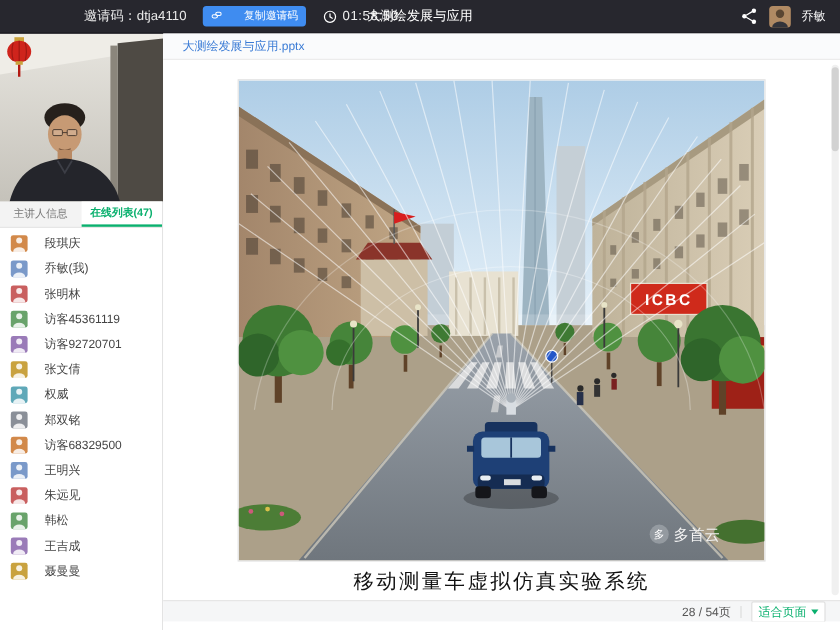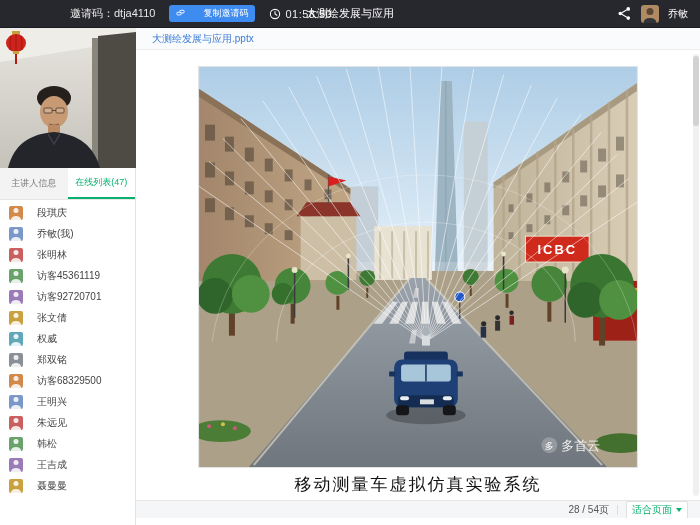--- a/index.html
+++ b/index.html
@@ -31,25 +31,25 @@
   .user-name { font-size:10px; color:#fff; }
 
   
   .app { display:flex; height:497px; }
 
   
   .sidebar { width:136px; flex:none; display:flex; flex-direction:column;
     background:#fff; border-right:1px solid #e3e3e3; }
   .video { height:140px; flex:none; background:#c9c6be; }
   .video svg { display:block; }
-  .tabs { height:32px; flex:none; display:flex; align-items:stretch;
+  .tabs { height:22px; flex:none; display:flex; align-items:stretch;
     background:#f3f3f3; border-bottom:1px solid #e6e6e6; font-size:9px; }
   .tab { flex:1; display:flex; align-items:center; justify-content:center;
     color:#777; cursor:pointer; }
-  .tab.active { background:#fff; color:#0ab06e; font-weight:normal;
+  .tab.active { background:#fff; color:#0ab06e; font-weight:bold;
     border-bottom:2px solid #0ab06e; }
   .participants { flex:1; overflow:hidden; list-style:none; padding-top:2px; }
   .p-row { display:flex; align-items:center; height:21px; padding:0 9px;
     gap:14px; cursor:pointer; }
   .avatar { width:14px; height:14px; flex:none; border-radius:2px;
     position:relative; overflow:hidden; background:#8a8f98; }
   .avatar::before { content:""; position:absolute; top:2px; left:50%;
     transform:translateX(-50%); width:5px; height:5px; border-radius:50%;
     background:rgba(255,255,255,.85); }
   .avatar::after { content:""; position:absolute; bottom:-3px; left:50%;

